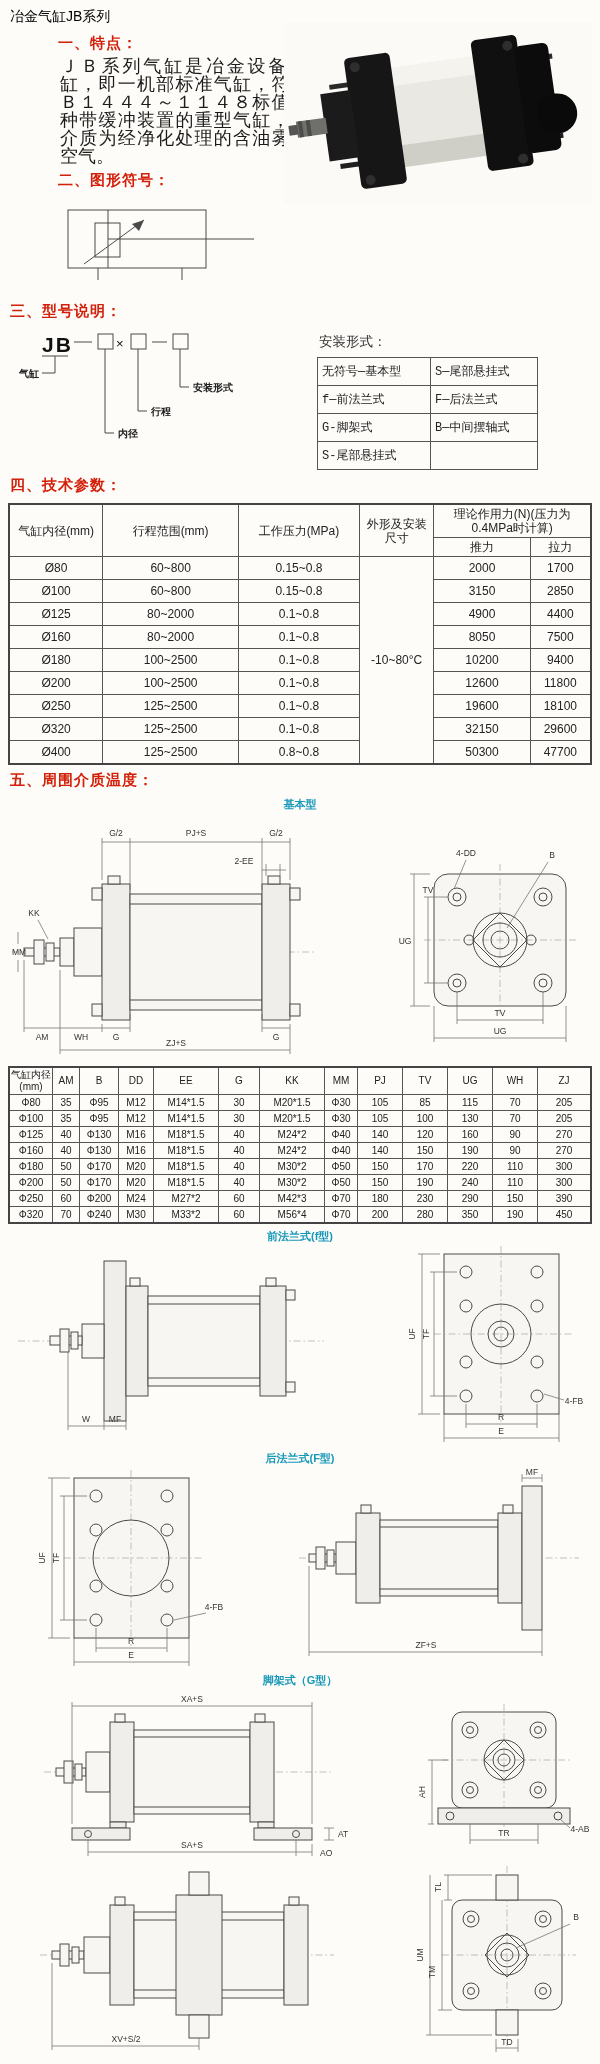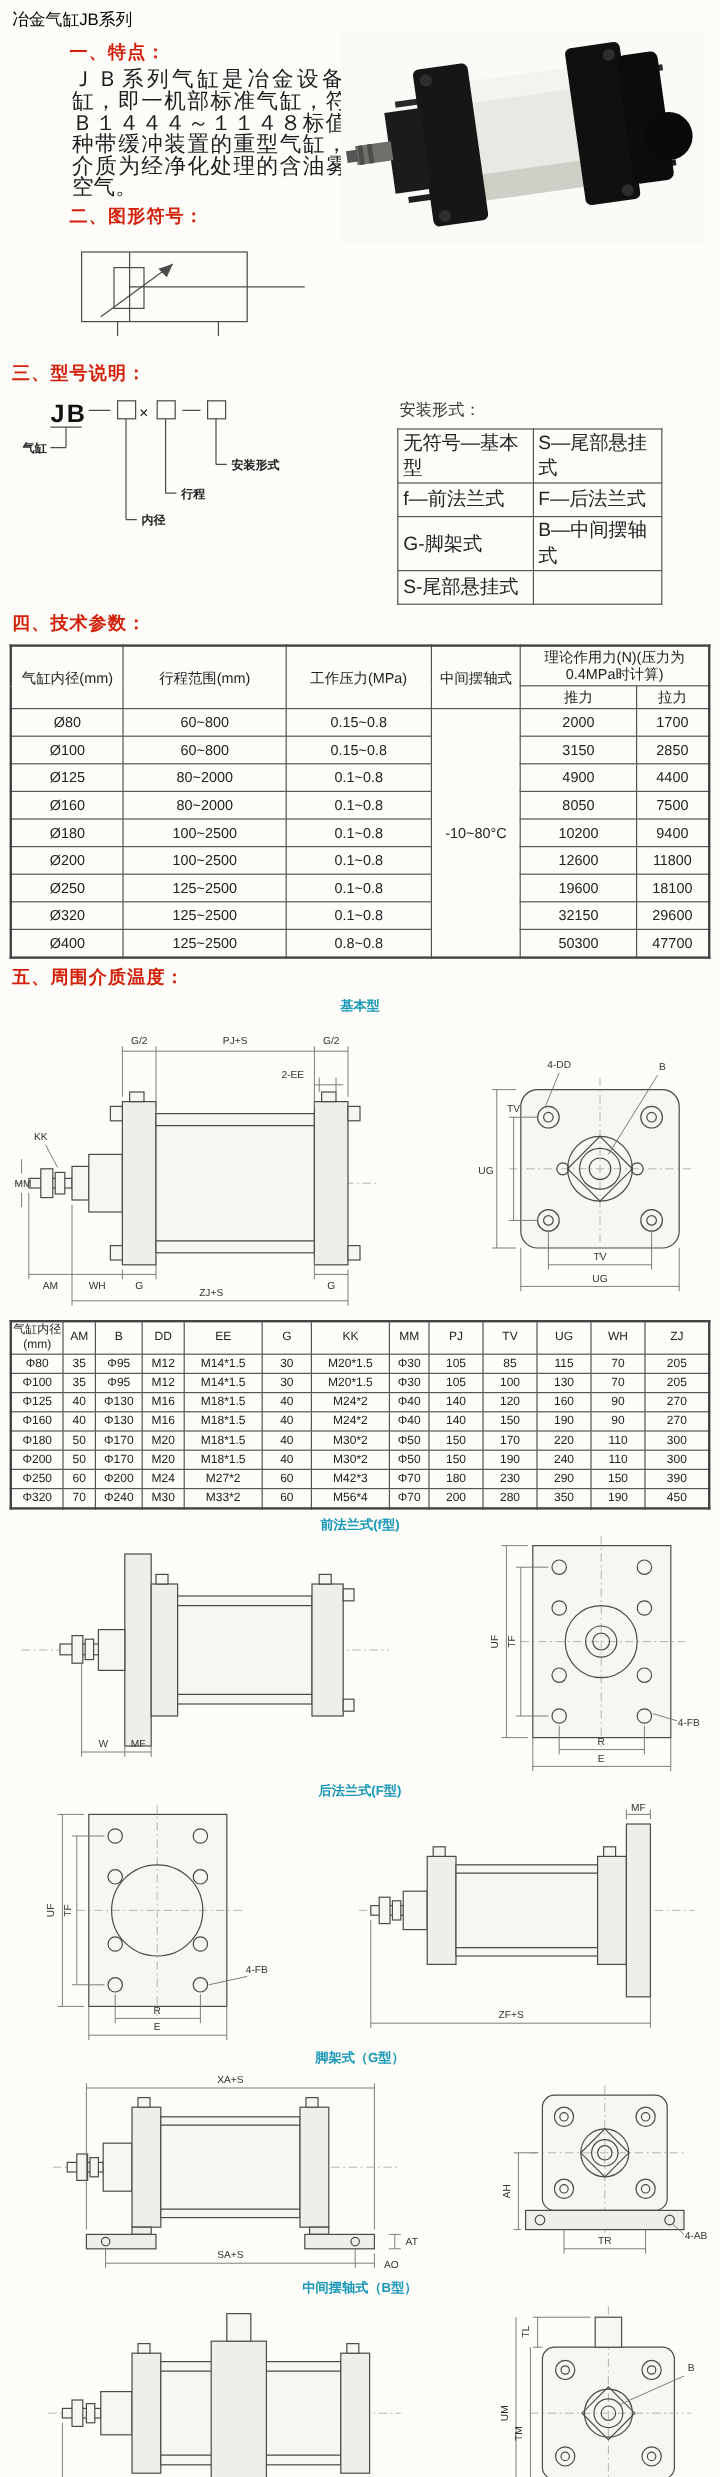--- a/index.html
+++ b/index.html
@@ -14,24 +14,24 @@
   .red-head{font-size:15px;font-weight:bold;color:#d3200a;padding:6px 0 2px 10px;letter-spacing:1px;}
   .topwrap{position:relative;padding-left:48px;}
   .feature-text{
     width:268px;font-size:18px;line-height:18px;color:#1c1c1c;
     padding:2px 0 0 12px;text-align:justify;
   }
   .photo-box{position:absolute;top:-6px;right:8px;width:308px;height:182px;overflow:hidden;}
   .symbol-box{padding:8px 0 0 14px;}
   .model-row{display:flex;padding:2px 0 0 0;}
   .model-left{width:305px;padding-left:12px;}
-  .model-right{width:280px;padding-top:8px;margin-left:14px;}
+  .model-right{width:280px;padding-top:8px;}
   .mount-title{font-size:13.5px;color:#333;padding:0 0 6px 2px;}
   table{border-collapse:collapse;}
-  .mount-table{width:221px;font-size:16px;}
+  .mount-table{width:221px;font-size:12px;font-family:Liberation Mono, monospace;}
   .mount-table td{border:1.5px solid #555;height:25px;padding:1px 4px;color:#222;}
   .tech-table{width:584px;margin:6px 0 0 8px;font-size:12px;text-align:center;border:2px solid #444;}
   .tech-table th,.tech-table td{border:1.5px solid #555;padding:2px 1px;font-weight:normal;color:#222;}
   .tech-table th{font-size:12px;line-height:14px;}
   .tech-table td{height:18px;}
   .dims-table{width:584px;margin:4px 0 0 8px;font-size:10px;text-align:center;border:2px solid #444;}
   .dims-table th,.dims-table td{border:1.2px solid #555;padding:1px 0;font-weight:normal;color:#222;line-height:12px;}
   .dims-table td{height:13px;}
   .cap{font-size:11px;font-weight:bold;color:#1898b8;text-align:center;padding:5px 0 2px 0;}
   svg{display:block;}
@@ -148,21 +148,21 @@
   </div>
 
   <div class="red-head">四、技术参数：</div>
 
   <table class="tech-table">
     <thead>
       <tr>
         <th rowspan="2" style="width:92px">气缸内径(mm)</th>
         <th rowspan="2" style="width:135px">行程范围(mm)</th>
         <th rowspan="2" style="width:120px">工作压力(MPa)</th>
-        <th rowspan="2" style="width:72px">中间摆轴式</th>
+        <th rowspan="2" style="width:72px">外形及安装尺寸</th>
         <th colspan="2">理论作用力(N)(压力为0.4MPa时计算)</th>
       </tr>
       <tr>
         <th style="width:95px">推力</th>
         <th style="width:58px">拉力</th>
       </tr>
     </thead>
     <tbody>
       <tr>
         <td>Ø80</td>
@@ -642,21 +642,20 @@
     <line x1="430" y1="134" x2="424" y2="134" class="dim"></line>
     <text transform="rotate(-90 421 102)" x="421" y="102" text-anchor="middle" class="dt">AH</text>
     <line x1="466" y1="134" x2="466" y2="154" class="dim"></line>
     <line x1="534" y1="134" x2="534" y2="154" class="dim"></line>
     <line x1="466" y1="150" x2="534" y2="150" class="dim"></line>
     <text x="500" y="146" text-anchor="middle" class="dt">TR</text>
     <text x="576" y="142" text-anchor="middle" class="dt">4-AB</text>
     <line x1="566" y1="138" x2="556" y2="129" class="dim"></line>
   </svg>
 
-  <div class="cap">中间摆轴式（B型）</div>
 
   <svg width="592" height="196" viewBox="0 0 592 196" style="margin-left:4px">
     <line x1="36" y1="95" x2="330" y2="95" class="cl"></line>
     <rect x="48" y="91" width="32" height="8" class="fl"></rect>
     <rect x="56" y="84" width="9" height="22" class="fl"></rect>
     <rect x="68" y="87" width="7" height="16" class="fl"></rect>
     <rect x="80" y="77" width="26" height="36" class="fl"></rect>
     <rect x="106" y="45" width="24" height="100" class="fl2"></rect>
     <rect x="130" y="52" width="150" height="86" class="fl"></rect>
     <line x1="130" y1="60" x2="280" y2="60" class="ln"></line>

